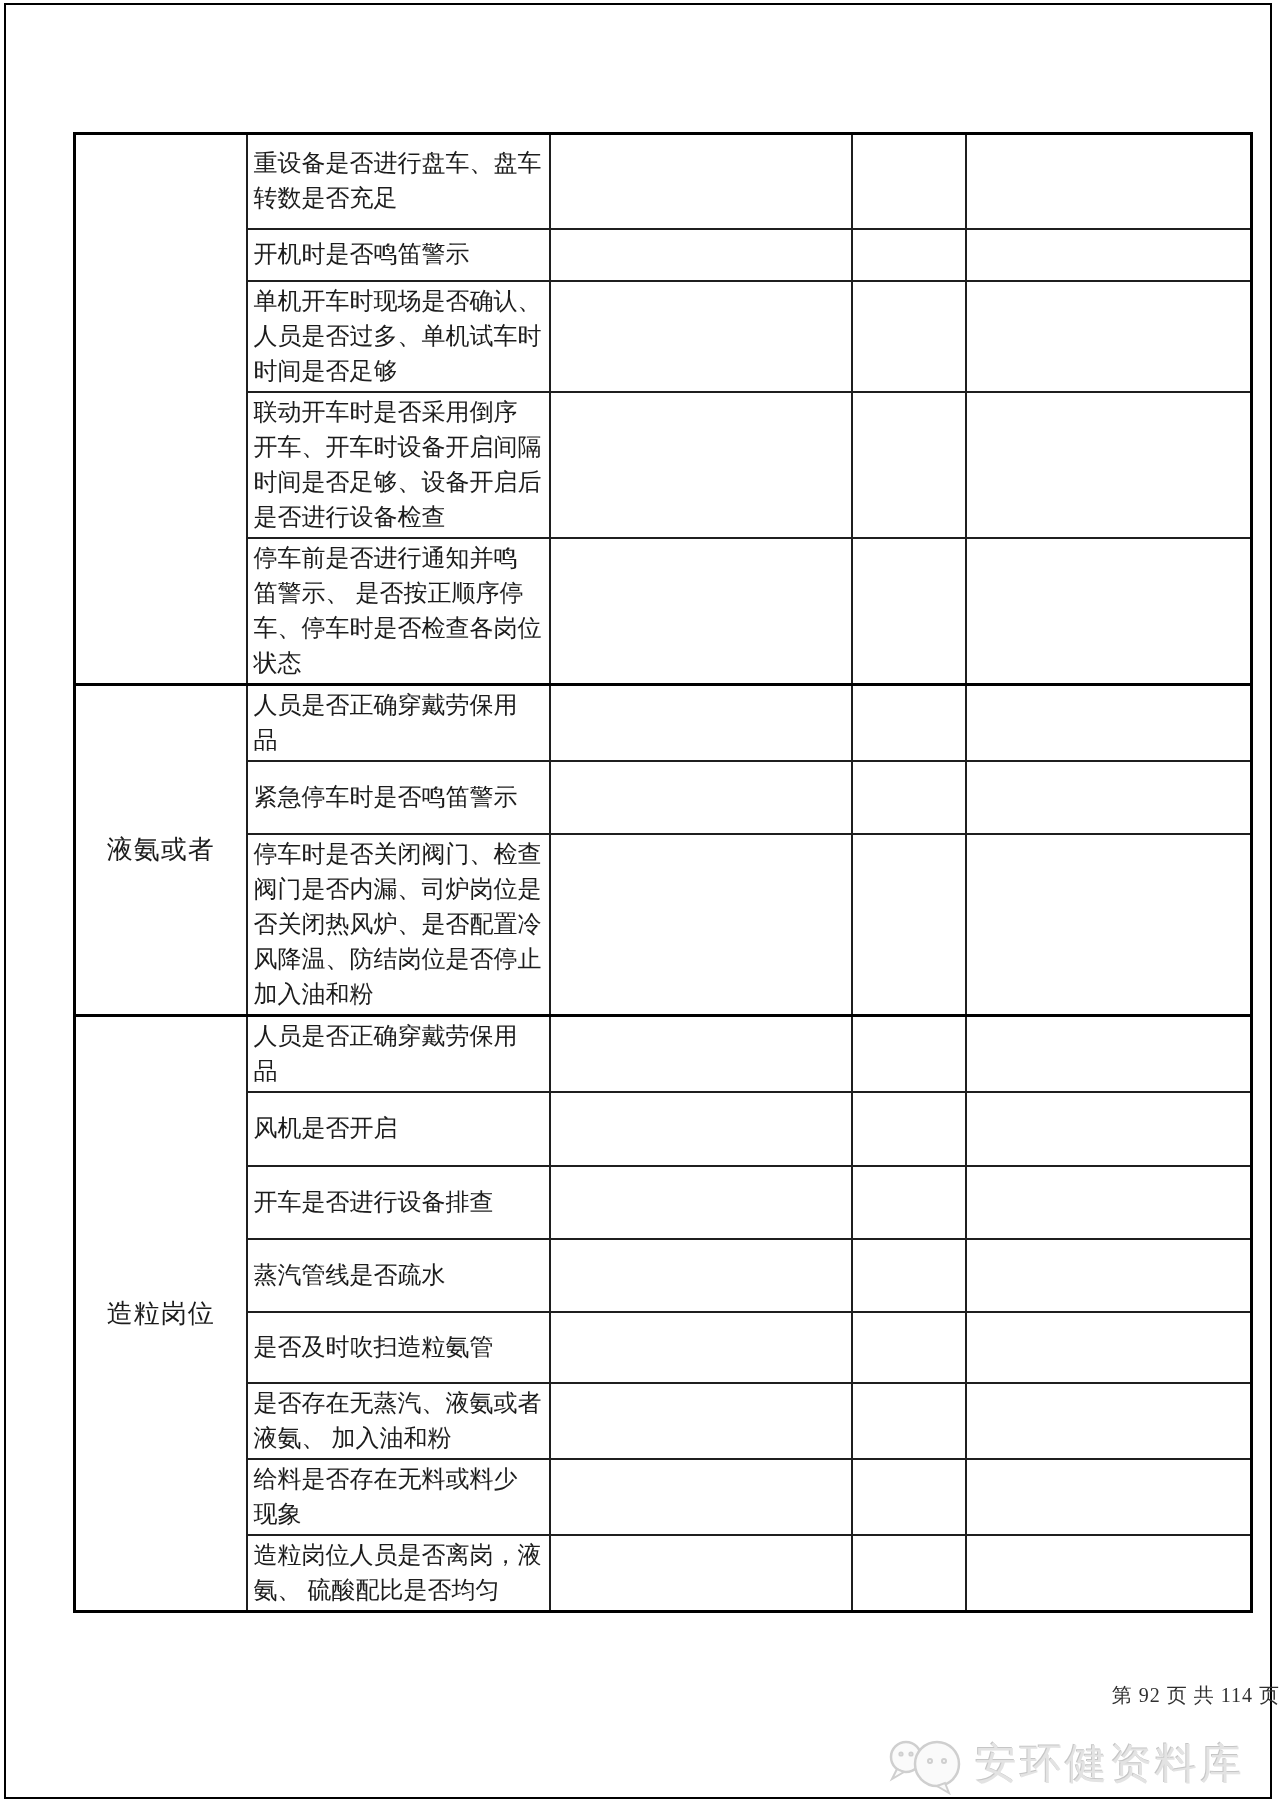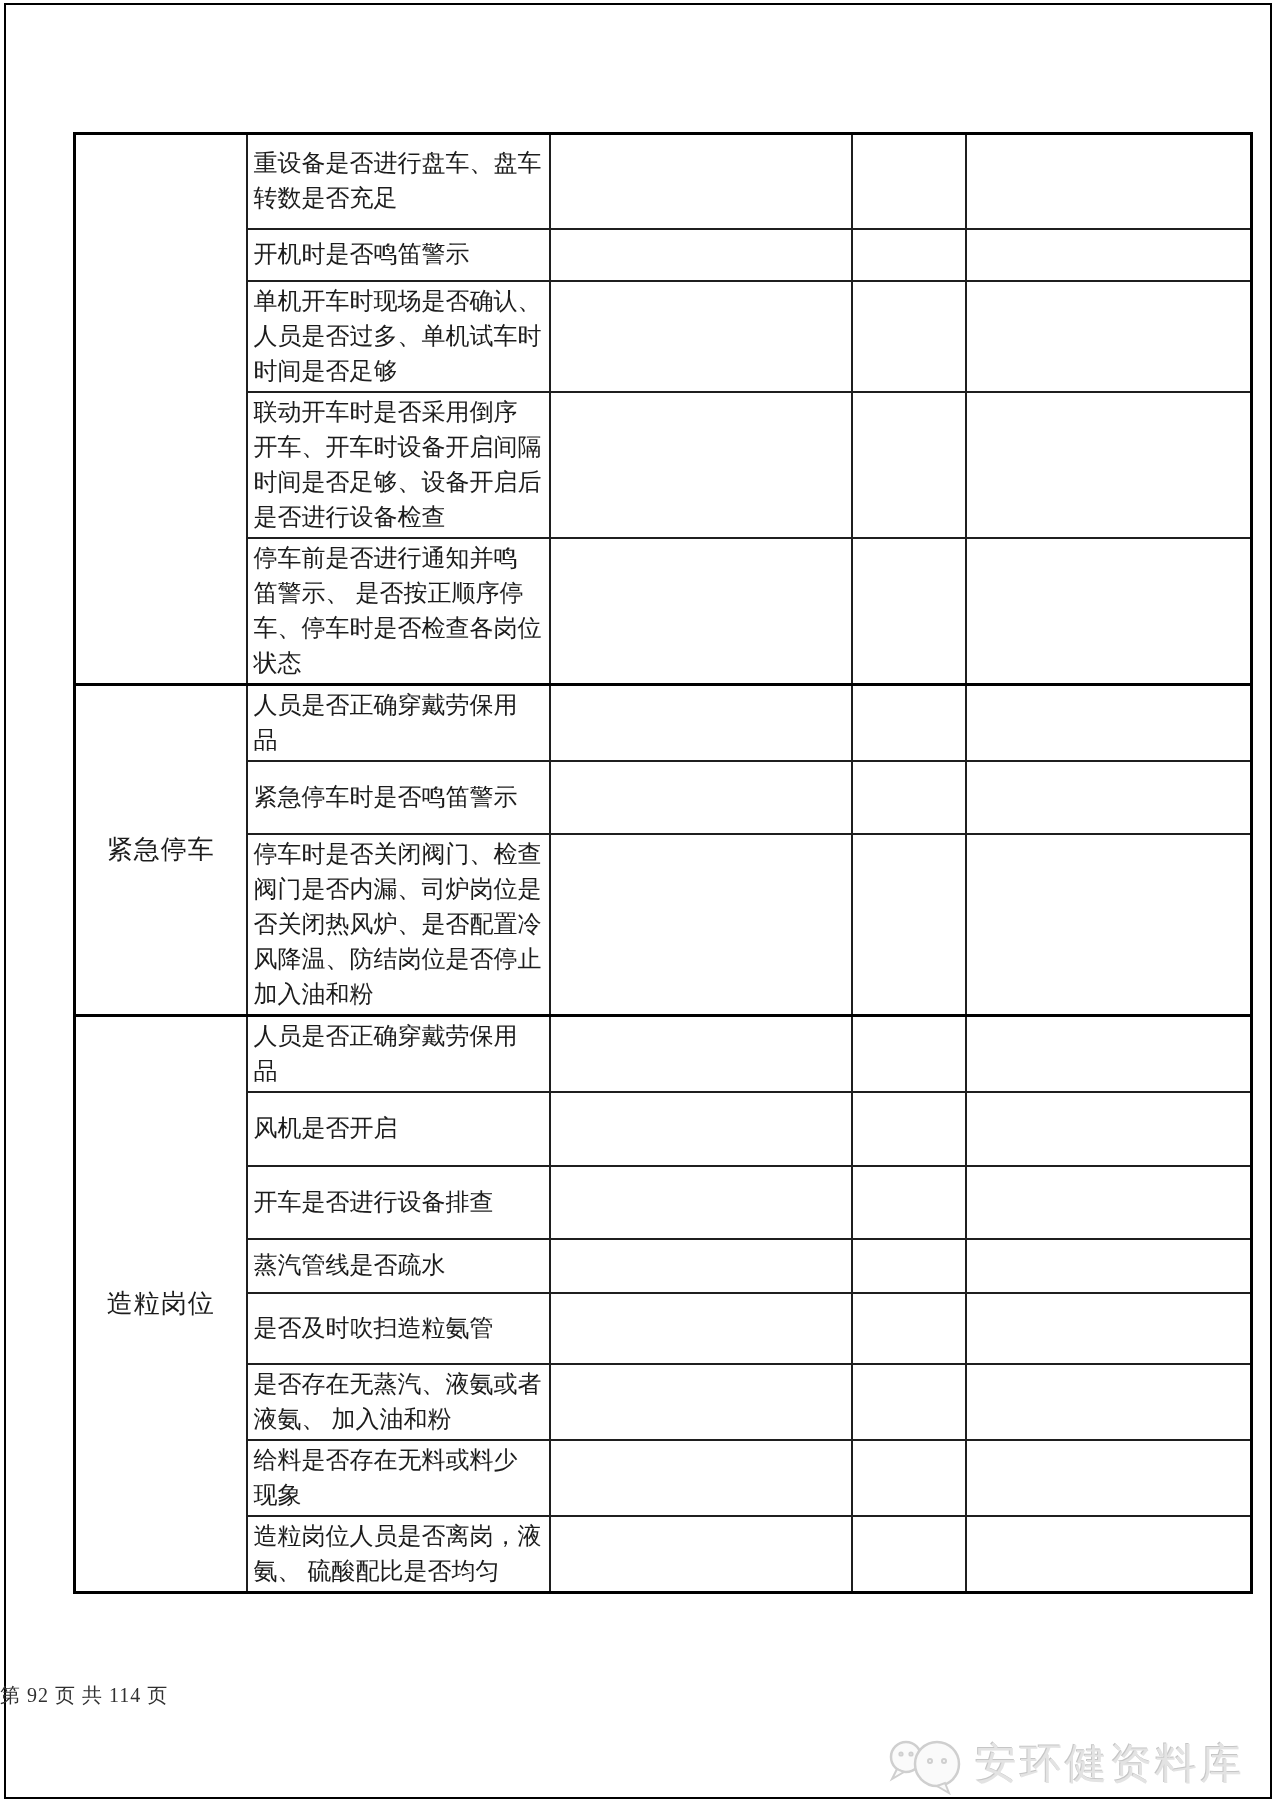--- a/index.html
+++ b/index.html
@@ -43,21 +43,21 @@
     font-size:24px;
     line-height:35px;
     padding:2px 4px 2px 6px;
     white-space:pre-line;
     text-align:left;
   }
   .footer{
     position:absolute;
     top:1682px;left:0;
     width:100%;
-    text-align:left;
+    text-align:right;
     font-size:20px;
     color:#303030;
     letter-spacing:1px;
   }
   .watermark{
     position:absolute;
     top:1733px;right:35px;
     display:flex;
     align-items:center;
     gap:10px;
@@ -119,21 +119,21 @@
       <tr style="height: 142px;">
         <td class="item-cell">停车前是否进行通知并鸣
 笛警示、 是否按正顺序停
 车、停车时是否检查各岗位
 状态</td>
         <td></td>
         <td></td>
         <td></td>
       </tr>
       <tr class="section-start" style="height: 71px;">
-        <td class="cat-cell" rowspan="3">紧急停车</td>
+        <td class="cat-cell" rowspan="3">液氨或者</td>
         <td class="item-cell">人员是否正确穿戴劳保用
 品</td>
         <td></td>
         <td></td>
         <td></td>
       </tr>
       <tr style="height: 73px;">
         <td class="item-cell">紧急停车时是否鸣笛警示</td>
         <td></td>
         <td></td>
@@ -162,21 +162,21 @@
         <td></td>
         <td></td>
         <td></td>
       </tr>
       <tr style="height: 73px;">
         <td class="item-cell">开车是否进行设备排查</td>
         <td></td>
         <td></td>
         <td></td>
       </tr>
-      <tr style="height: 54px;">
+      <tr style="height: 73px;">
         <td class="item-cell">蒸汽管线是否疏水</td>
         <td></td>
         <td></td>
         <td></td>
       </tr>
       <tr style="height: 71px;">
         <td class="item-cell">是否及时吹扫造粒氨管</td>
         <td></td>
         <td></td>
         <td></td>

